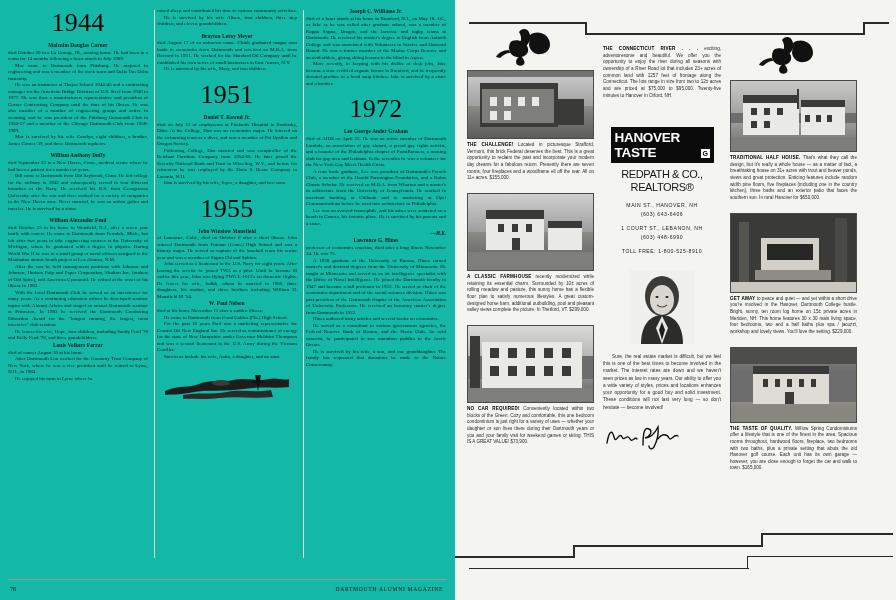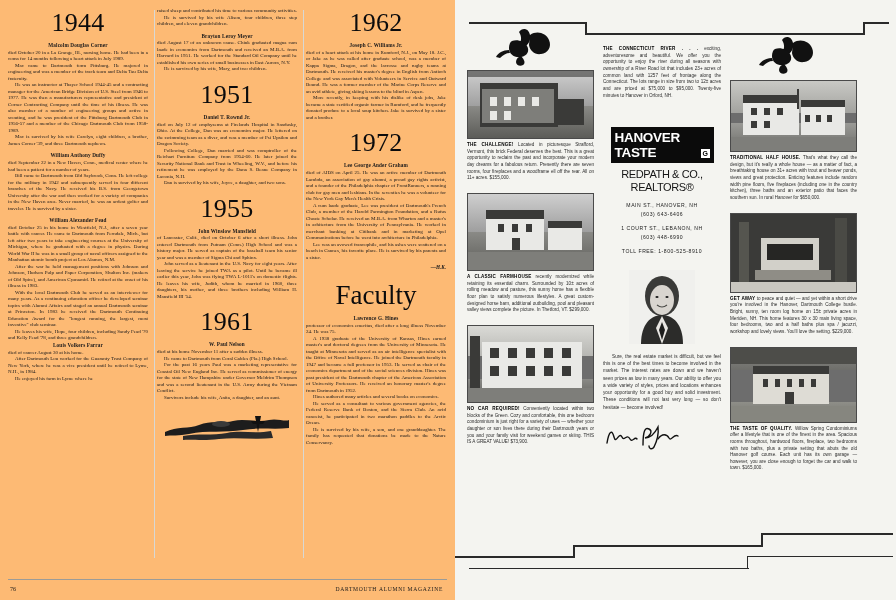--- a/index.html
+++ b/index.html
@@ -14,21 +14,21 @@
     position: relative;
     width: 896px; height: 600px;
     background: #fdfdfb;
     display: flex;
   }
 
   
   .left-page {
     position: relative;
     width: 455px; height: 600px;
-    background: #fdba74;
+    background: #14b8a6;
     padding: 8px 8px 8px 8px;
   }
   .left-cols {
     display: flex;
     gap: 9px;
     height: 556px;
   }
   .col {
     width: 140px;
     font-size: 5.0px;
@@ -254,52 +254,49 @@
         <div class="name tight">Daniel T. Rownd Jr.</div>
         <p class="noindent">died on July 12 of emphysema at Firelands Hospital in Sandusky, Ohio. At the College, Dan was an economics major. He lettered on the swimming team as a diver, and was a member of Psi Upsilon and Dragon Society.</p>
         <p>Following College, Dan married and was comptroller of the Reichart Furniture Company from 1954-60. He later joined the Security National Bank and Trust in Wheeling, W.V., and before his retirement he was employed by the Dana S. Beane Company in Laconia, N.H.</p>
         <p>Dan is survived by his wife, Joyce, a daughter, and two sons.</p>
 
         <div class="year">1955</div>
         <div class="name tight">John Winslow Mansfield</div>
         <p class="noindent">of Lancaster, Calif., died on October 6 after a short illness. John entered Dartmouth from Putnam (Conn.) High School and was a history major. He served as captain of the baseball team his senior year and was a member of Sigma Chi and Sphinx.</p>
         <p>John served as a lieutenant in the U.S. Navy for eight years. After leaving the service he joined TWA as a pilot. Until he became ill earlier this year, John was flying TWA L-1011's on domestic flights. He leaves his wife, Judith, whom he married in 1960, three daughters, his mother, and three brothers including William H. Mansfield III '54.</p>
 
-        <div class="year">1961</div>
         <div class="name tight">W. Paul Nelson</div>
         <p class="noindent">died at his home November 11 after a sudden illness.</p>
         <p>He came to Dartmouth from Coral Gables (Fla.) High School.</p>
         <p>For the past 16 years Paul was a marketing representative for Coastal Oil New England Inc. He served as commissioner of energy for the state of New Hampshire under Governor Meldrim Thompson and was a second lieutenant in the U.S. Army during the Vietnam Conflict.</p>
         <p>Survivors include his wife, Anita, a daughter, and an aunt.</p>
 
         <div class="woodcut">
           <svg width="128" height="34" viewBox="0 0 128 34">
             <path d="M2 24 C14 18,26 21,36 17 C48 12,58 16,70 13 C82 10,94 15,106 12 C114 10,122 14,126 12 L126 20 C110 22,96 19,80 22 C62 25,44 22,26 26 C16 28,8 27,2 28 Z" fill="#1d1d1d"></path>
             <path d="M20 28 C34 25,50 28,64 25 C78 22,92 26,108 23 L110 30 C92 32,74 29,56 31 C40 33,28 31,20 32 Z" fill="#2a2a2a"></path>
             <path d="M92 8 L95 24 L98 8 Z" fill="#111"></path>
             <path d="M88 13 L102 13 L100 16 L90 16 Z" fill="#111"></path>
             <ellipse cx="58" cy="16" rx="9" ry="3" fill="#3a3a3a"></ellipse>
           </svg>
         </div>
       </div>
 
       <div class="col">
-        <div class="year first">1962</div>
         <div class="name tight">Joseph C. Williams Jr.</div>
         <p class="noindent">died of a heart attack at his home in Rumford, N.J., on May 18. J.C., or Jake as he was called after graduate school, was a member of Kappa Sigma, Dragon, and the lacrosse and rugby teams at Dartmouth. He received his master's degree in English from Antioch College and was associated with Volunteers in Service and Outward Bound. He was a former member of the Marine Corps Reserve and an avid athlete, giving skiing lessons to the blind in Aspen.</p>
         <p>More recently, in keeping with his dislike of desk jobs, Jake became a state certified organic farmer in Rumford, and he frequently donated produce to a local soup kitchen. Jake is survived by a sister and a brother.</p>
 
         <div class="year">1972</div>
         <div class="name tight">Lee George Ander Graham</div>
         <p class="noindent">died of AIDS on April 25. He was an active member of Dartmouth Lambda, an association of gay alumni, a proud gay rights activist, and a founder of the Philadelphia chapter of FrontRunners, a running club for gay men and lesbians. In the seventies he was a volunteer for the New York Gay Men's Health Crisis.</p>
         <p>A cum laude graduate, Lee was president of Dartmouth's French Club, a member of the Harold Parmington Foundation, and a Rufus Choate Scholar. He received an M.B.A. from Wharton and a master's in achitecture from the University of Pennsylvania. He worked in merchant banking at Citibank and in marketing at Opel Communications before he went into architecture in Philadelphia.</p>
         <p>Lee was an avowed francophile, and his ashes were scattered on a beach in Cannes, his favorite place. He is survived by his parents and a sister.</p>
         <div class="sig">—H.K.</div>
 
-        <div class="faculty-head">Faculty</div>
         <div class="name tight">Lawrence G. Hines</div>
         <p class="noindent">professor of economics emeritus, died after a long illness November 24. He was 75.</p>
         <p>A 1938 graduate of the University of Kansas, Hines earned master's and doctoral degrees from the University of Minnesota. He taught at Minnesota and served as an air intelligence specialist with the Office of Naval Intelligence. He joined the Dartmouth faculty in 1947 and became a full professor in 1953. He served as chair of the economics department and of the social sciences division. Hines was past president of the Dartmouth chapter of the American Association of University Professors. He received an honorary master's degree from Dartmouth in 1952.</p>
         <p>Hines authored many articles and several books on economics.</p>
         <p>He served as a consultant to various government agencies, the Federal Reserve Bank of Boston, and the Sierra Club. An avid canoeist, he participated in two marathon paddles to the Arctic Ocean.</p>
         <p>He is survived by his wife, a son, and one granddaughter. The family has requested that donations be made to the Nature Conservancy.</p>
       </div>
     </div>
 
     <div class="rule-left"></div>

